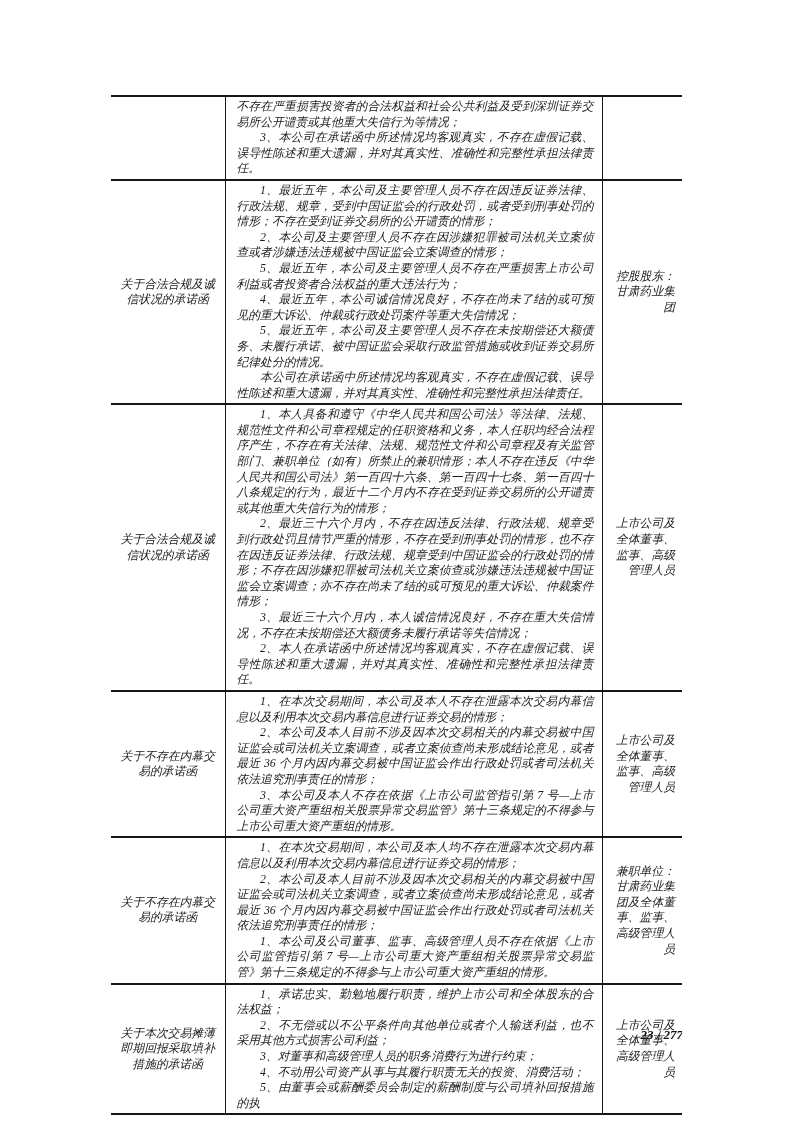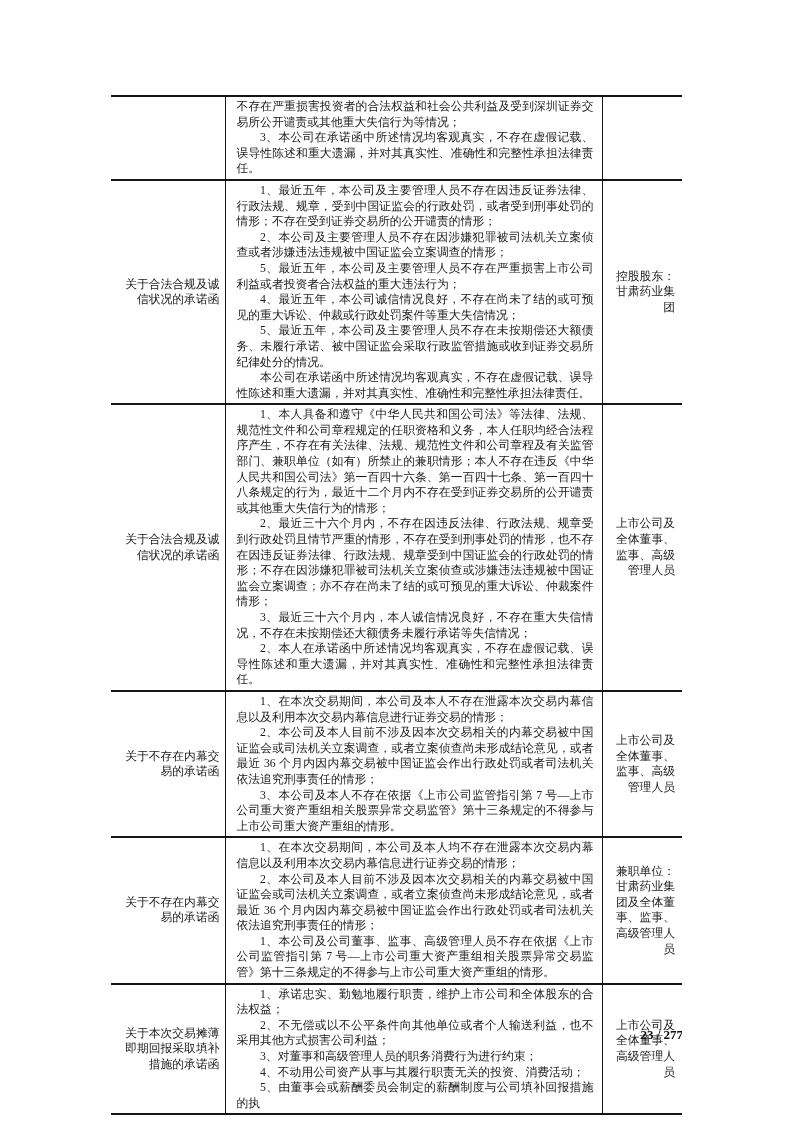--- a/index.html
+++ b/index.html
@@ -8,20 +8,21 @@
     background: #ffffff;
   }
   .page {
     position: relative;
     width: 682px;
     height: 1122px;
     background: #ffffff;
     font-family: "Liberation Serif", "DejaVu Serif", serif;
     color: #1a1a1a;
     overflow: hidden;
+    font-style: italic;
   }
   table.commitments {
     position: absolute;
     left: 111px;
     top: 95px;
     width: 572px;
     border-collapse: collapse;
     table-layout: fixed;
     border-top: 2.5px solid #161616;
   }
@@ -29,21 +30,21 @@
   col.c2 { width: 377px; }
   col.c3 { width: 81px; }
   td {
     border-bottom: 2px solid #161616;
     vertical-align: middle;
     font-size: 11.8px;
     line-height: 15.6px;
     padding: 0;
   }
   td.label-cell {
-    text-align: right;
+    text-align: center;
     padding: 2px 5px;
   }
   td.content-cell {
     border-left: 1.5px solid #161616;
     border-right: 1.5px solid #161616;
     text-align: justify;
     padding: 2px 8px 2px 11px;
   }
   td.party-cell {
     text-align: right;

